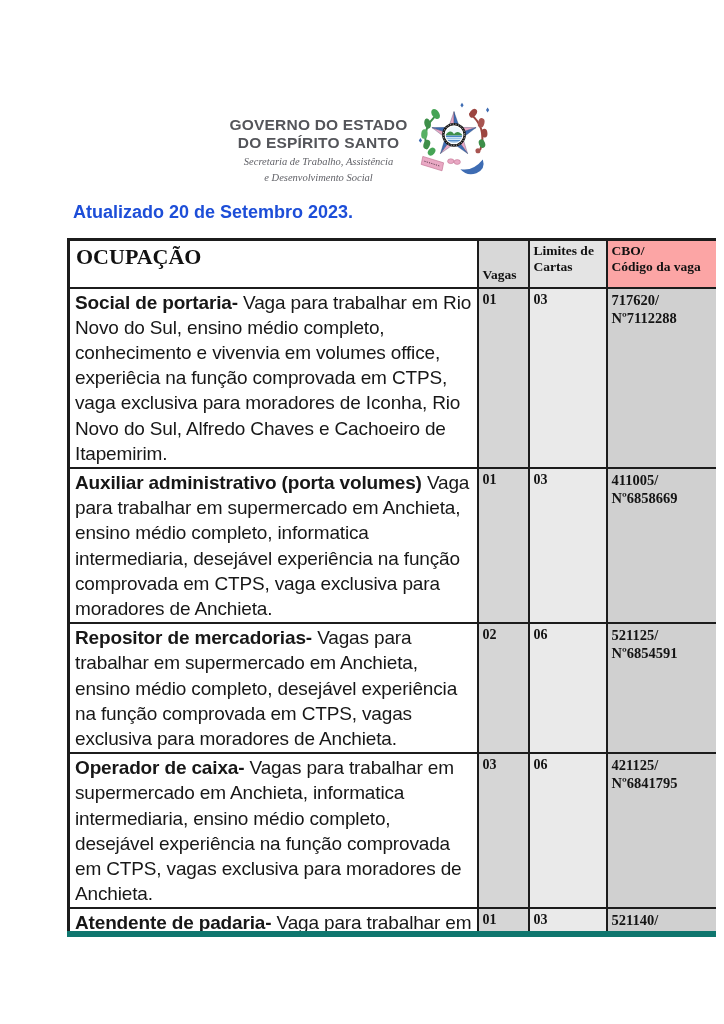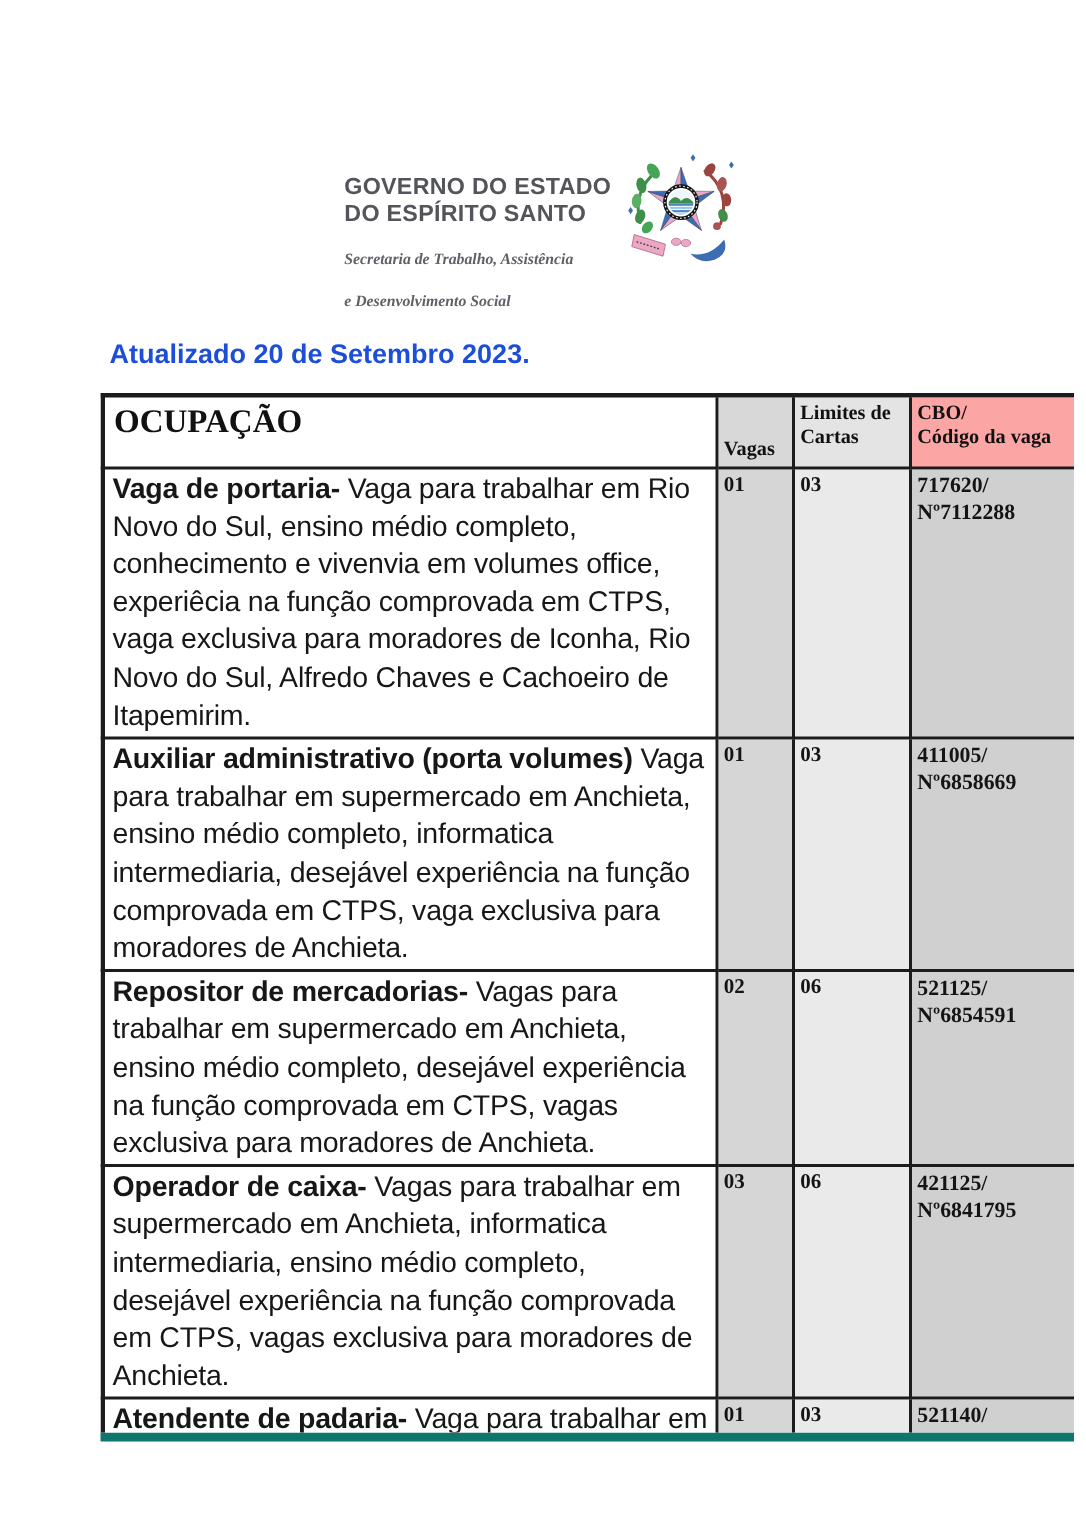--- a/index.html
+++ b/index.html
@@ -1,24 +1,24 @@
 <!DOCTYPE html>
 <html><head>
 <meta charset="utf-8">
 <style>
   html,body{margin:0;padding:0;background:#ffffff;}
   body{width:724px;height:1024px;font-family:"Liberation Sans",sans-serif;color:#1b1b1b;}
   .page{position:relative;width:724px;height:1024px;overflow:hidden;background:#fff;}
 
   
   .header-row{display:flex;justify-content:center;align-items:flex-start;padding-top:95px;gap:7px;}
-  .gov-text{text-align:left;padding-top:21px;}
+  .gov-text{text-align:center;padding-top:21px;}
   .gov-name{font-weight:bold;font-size:15.5px;line-height:18px;color:#54555a;letter-spacing:.2px;}
-  .secretaria{font-family:"Liberation Serif",serif;font-style:italic;font-weight:700;
-              font-size:10.5px;line-height:12px;color:#606167;margin-top:16px;}
+  .secretaria{font-family:"Liberation Serif",serif;font-style:italic;font-weight:400;
+              font-size:10.5px;line-height:12px;color:#606167;margin-top:4px;}
   .emblem{width:80px;height:86px;}
   .main-title{text-align:center;font-size:21px;font-weight:bold;margin-top:9px;letter-spacing:.4px;color:#161616;}
   .updated{margin:18px 0 0 73px;font-size:18px;font-weight:bold;color:#1d4ed8;}
 
   
   .table-wrap{margin:15px 0 0 67px;width:649px;height:699px;overflow:hidden;
               border-bottom:6px solid #0f766e;box-sizing:border-box;}
   table{border-collapse:collapse;table-layout:fixed;width:649px;border:3px solid #1c1c1c;}
   th,td{border:2px solid #1c1c1c;vertical-align:top;overflow:hidden;box-sizing:border-box;}
   th{font-family:"Liberation Serif",serif;text-align:left;font-weight:bold;color:#111;}
@@ -122,21 +122,21 @@
         <th class="small vagas-h">Vagas</th>
         <th class="small limites-h">Limites de Cartas</th>
         <th class="small cbo-h">
           <div>CBO/</div>
           <div>Código da vaga</div>
         </th>
       </tr>
 
       <tr class="r0">
         <td class="desc">
-          <p><b>Vaga de portaria-</b><span> Vaga para trabalhar em Rio Novo do Sul, ensino médio completo, conhecimento e vivenvia em volumes office, experiêcia na função comprovada em CTPS, vaga exclusiva para moradores de Iconha, Rio Novo do Sul, Alfredo Chaves e Cachoeiro de Itapemirim.</span></p>
+          <p><b>Social de portaria-</b><span> Vaga para trabalhar em Rio Novo do Sul, ensino médio completo, conhecimento e vivenvia em volumes office, experiêcia na função comprovada em CTPS, vaga exclusiva para moradores de Iconha, Rio Novo do Sul, Alfredo Chaves e Cachoeiro de Itapemirim.</span></p>
         </td>
         <td class="num vagas">01</td>
         <td class="num limites">03</td>
         <td class="num cbo">
           <div>717620/</div>
           <div>Nº7112288</div>
         </td>
       </tr>
 
       <tr class="r1">

